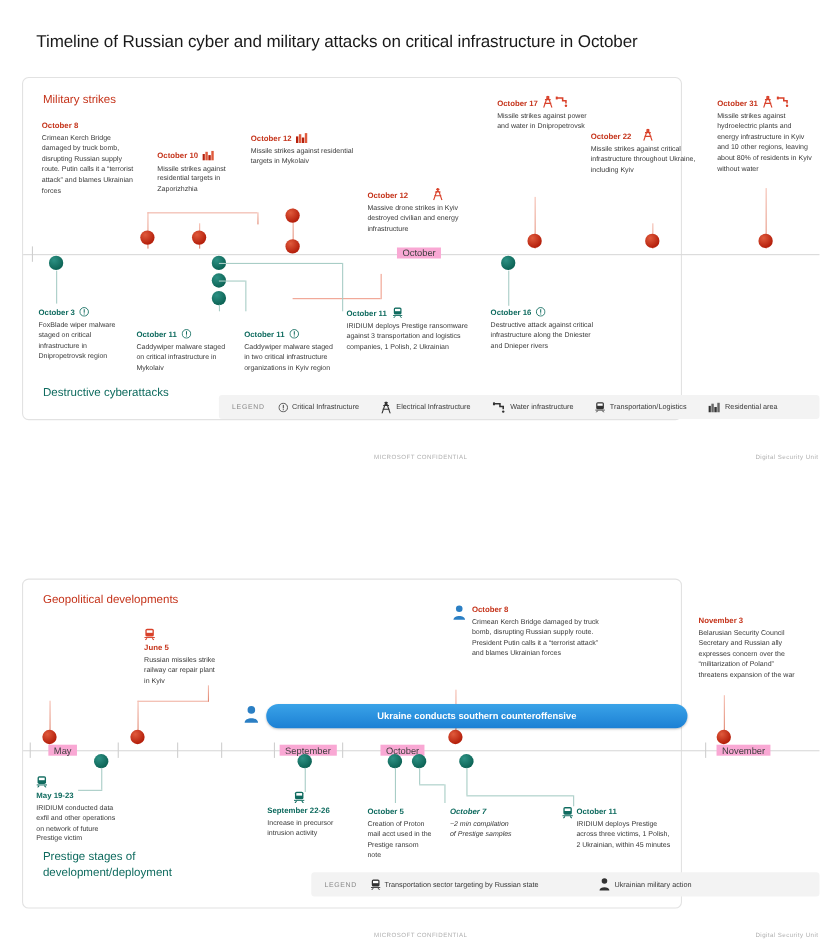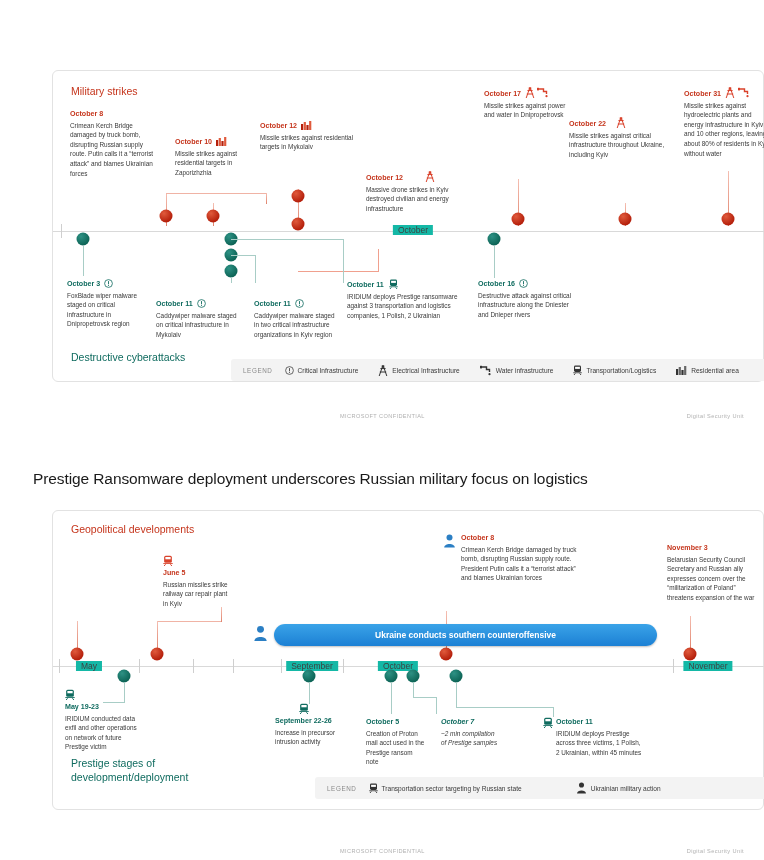--- a/index.html
+++ b/index.html
@@ -11,36 +11,35 @@
   .slide{position:absolute;left:0;width:764px;height:430px;}
   .slide1{top:0;}
   .slide2{top:430px;}
 
   .deck-title{
     position:absolute;left:33px;top:30px;width:700px;
     font-size:15.5px;font-weight:400;color:#1a1a1a;letter-spacing:-0.1px;
   }
 
   .panel{
-    position:absolute;left:20px;top:70px;width:712px;height:312px;
+    position:absolute;left:20px;top:70px;width:600px;height:312px;
     border:1px solid #e2e2e2;border-radius:6px;background:#fff;
     box-sizing:border-box;
-    margin-left:32px;
   }
 
   .band-label{position:absolute;font-size:10.5px;font-weight:400;}
   .band-red{color:#c5341b;}
   .band-teal{color:#0f6b5f;}
 
   .axis{
     position:absolute;left:0;width:724px;height:1px;background:#d9d9d9;
   }
   .axis-tick{position:absolute;width:1px;background:#cfcfcf;}
   .axis-month{
-    position:absolute;font-size:8.5px;color:#3f3f3f;background:#14b8a6;
+    position:absolute;font-size:8.5px;color:#3f3f3f;background:#f9a8d4;
     padding:0 5px;transform:translateX(-50%);
   }
 
   .dot{position:absolute;width:13px;height:13px;border-radius:50%;
        transform:translate(-50%,-50%);}
   .dot-red{background:radial-gradient(circle at 35% 30%,#e05a3c,#b5200c 70%);}
   .dot-teal{background:radial-gradient(circle at 35% 30%,#2d9184,#0d6456 72%);}
 
   .stem{position:absolute;width:1px;}
   .stem-red{background:linear-gradient(to bottom,#f5bfb2,#e0836c);}
@@ -73,20 +72,21 @@
     display:flex;align-items:center;justify-content:center;
     box-shadow:0 1px 2px rgba(0,0,0,.25);
   }
   svg{display:block;}
 </style>
 </head>
 <body>
 
 <div class="slide slide1">
 
+  <div class="deck-title">Timeline of Russian cyber and military attacks on critical infrastructure in October</div>
 
   <div class="panel">
 
     <div class="band-label band-red" style="left:18px;top:14px;">Military strikes</div>
     <div class="band-label band-teal" style="left:18px;top:280px;">Destructive cyberattacks</div>
 
     <div class="axis" style="top:160px;"></div>
     <div class="axis-tick" style="left:8px;top:153px;height:14px;"></div>
     <div class="axis-month" style="left:360px;top:154px;">October</div>
 
@@ -317,23 +317,22 @@
   </div>
 
   <div class="footer" style="top:413px;">
     <span class="l">MICROSOFT CONFIDENTIAL</span>
     <span class="r">Digital Security Unit</span>
   </div>
 </div>
 
 <div class="slide slide2">
 
-  <div class="deck-title" style="top:40px;">Prestige Ransomware deployment underscores Russian military focus on logistics</div>
-
-  <div class="panel" style="top:80px;height:300px;">
+
+  <div class="panel" style="top:96px;height:300px;">
 
     <div class="band-label band-red" style="left:18px;top:12px;">Geopolitical developments</div>
     <div class="band-label band-teal" style="left:18px;top:245px;line-height:1.35;width:170px;">
       <span>Prestige stages of</span><br>
       <span>development/deployment</span>
     </div>
 
     <div class="axis" style="top:155px;"></div>
     <div class="axis-tick" style="left:6px;top:148px;height:14px;"></div>
     <div class="axis-tick" style="left:86px;top:148px;height:14px;"></div>

